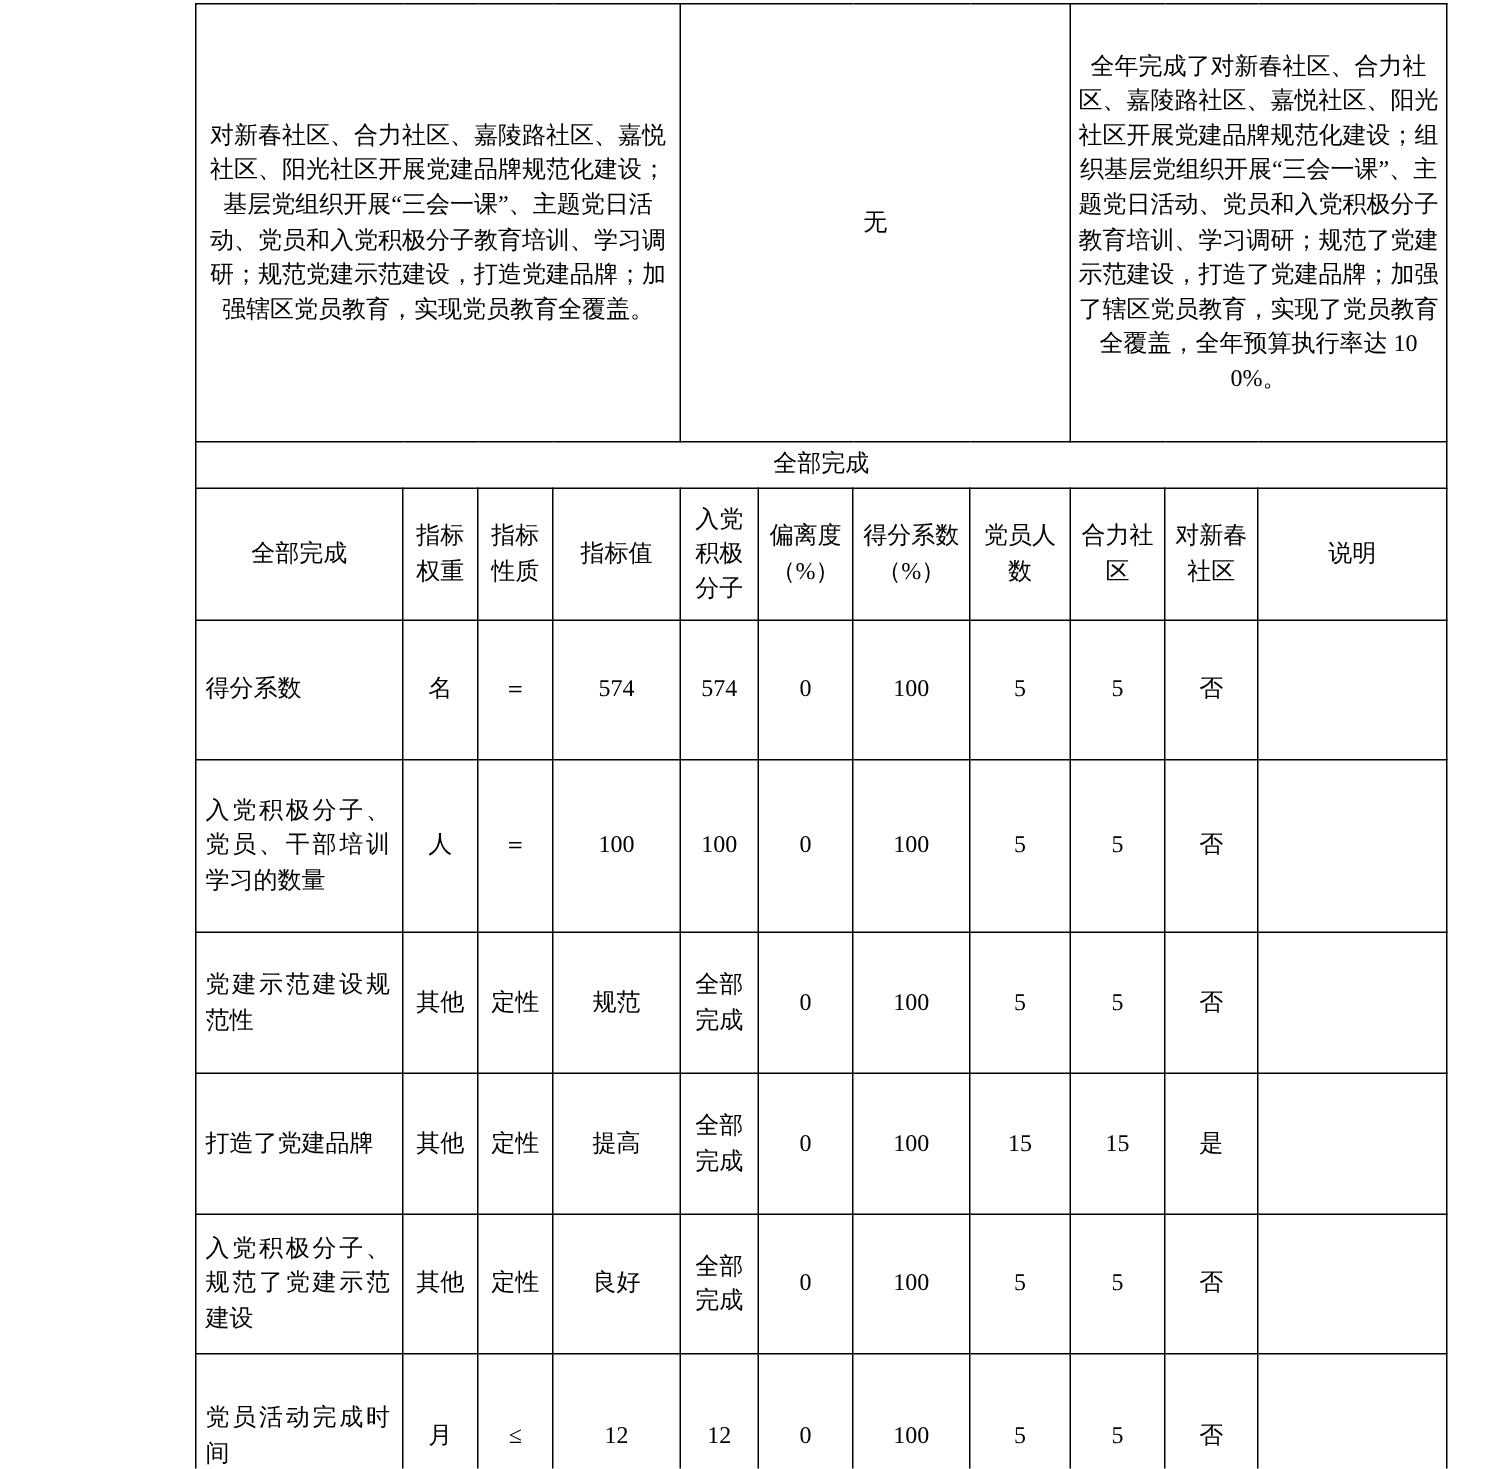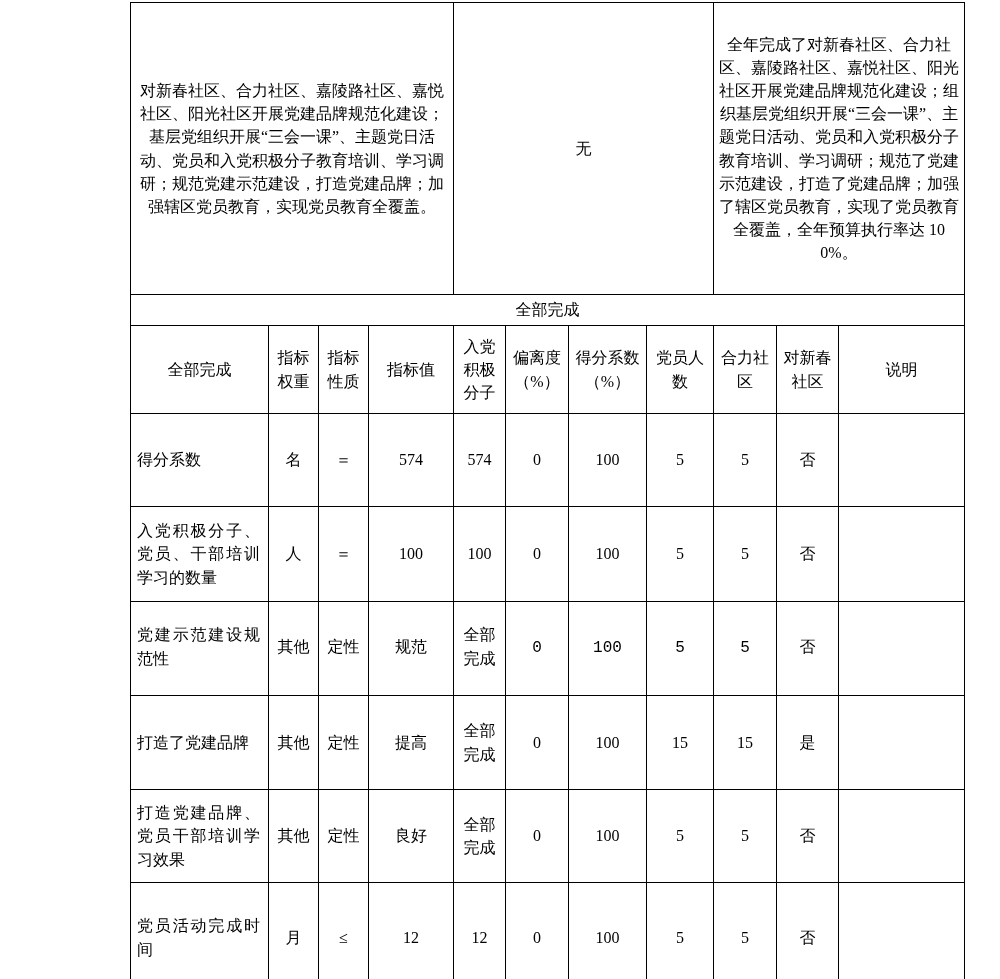--- a/index.html
+++ b/index.html
@@ -114,34 +114,34 @@
           <td>＝</td>
           <td>574</td>
           <td>574</td>
           <td>0</td>
           <td>100</td>
           <td>5</td>
           <td>5</td>
           <td>否</td>
           <td></td>
         </tr>
-        <tr class="r-data" style="height: 95px;">
+        <tr class="r-data" style="height: 115px;">
           <td class="name">入党积极分子、党员、干部培训学习的数量</td>
           <td>人</td>
           <td>＝</td>
           <td>100</td>
           <td>100</td>
           <td>0</td>
           <td>100</td>
           <td>5</td>
           <td>5</td>
           <td>否</td>
           <td></td>
         </tr>
-        <tr class="r-data" style="height: 94px; font-family: Liberation Mono, monospace;">
+        <tr class="r-data" style="height: 94px;">
           <td class="name">党建示范建设规范性</td>
           <td>其他</td>
           <td>定性</td>
           <td>规范</td>
           <td>全部完成</td>
           <td>0</td>
           <td>100</td>
           <td>5</td>
           <td>5</td>
           <td>否</td>
@@ -154,21 +154,21 @@
           <td>提高</td>
           <td>全部完成</td>
           <td>0</td>
           <td>100</td>
           <td>15</td>
           <td>15</td>
           <td>是</td>
           <td></td>
         </tr>
         <tr class="r-data" style="height: 93px;">
-          <td class="name">打造党建品牌、党员干部培训学习效果</td>
+          <td class="name">入党积极分子、规范了党建示范建设</td>
           <td>其他</td>
           <td>定性</td>
           <td>良好</td>
           <td>全部完成</td>
           <td>0</td>
           <td>100</td>
           <td>5</td>
           <td>5</td>
           <td>否</td>
           <td></td>

